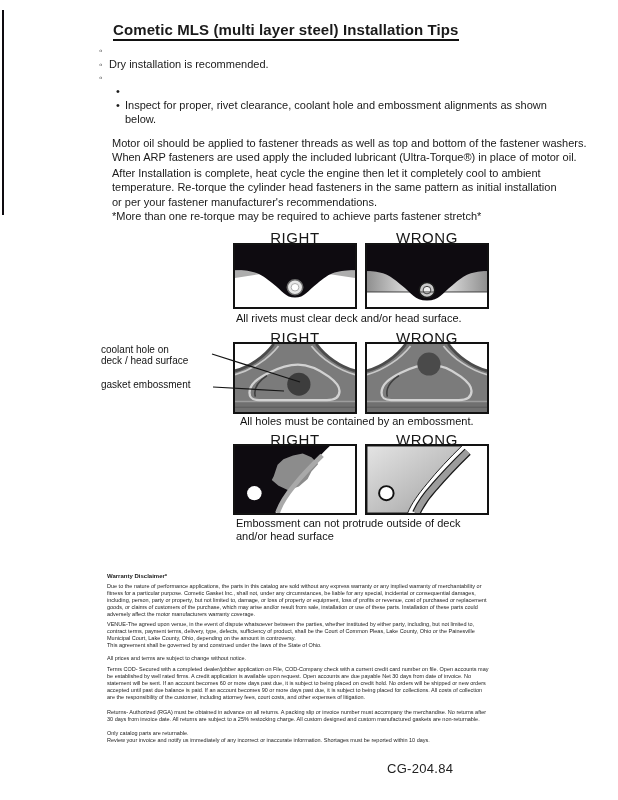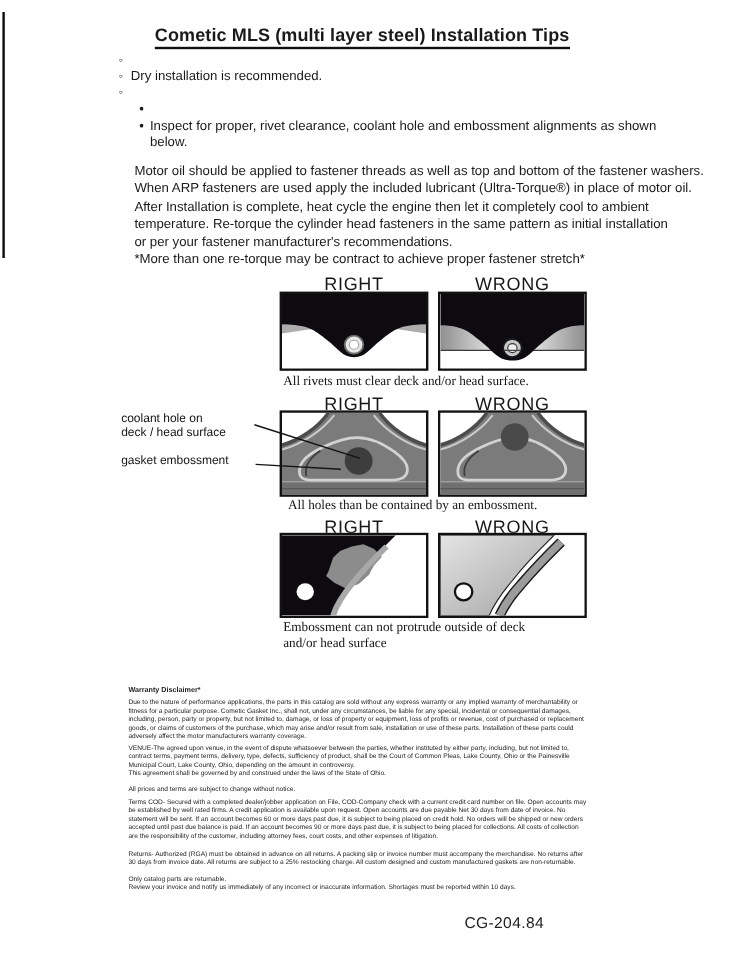--- a/index.html
+++ b/index.html
@@ -4,33 +4,33 @@
 <style>
   * { margin:0; padding:0; box-sizing:border-box; }
   html,body { background:#ffffff; }
   .page {
     position:relative; width:618px; height:800px; background:#ffffff;
     font-family:"Liberation Sans","DejaVu Sans",sans-serif; color:#1a1a1a; overflow:hidden;
   }
   .left-rule { position:absolute; left:2px; top:10px; width:2px; height:205px; background:#0e0b10; }
   .title {
     position:absolute; left:113px; top:21px; font-size:15px; font-weight:bold;
-    border-bottom:2px solid #111; padding-bottom:1px; letter-spacing:.1px;margin-left:16px;
+    border-bottom:2px solid #111; padding-bottom:1px; letter-spacing:.1px;
   }
   .tips { position:absolute; left:99px; top:44px; font-size:11px; line-height:13.7px; width:480px; }
   .tip { display:flex; }
   .tip .b1 { width:10px; font-size:10px; }
   .tip.sub { padding-left:17px; }
   .tip .b2 { width:9px; }
   .diesel-h { position:absolute; left:112px; top:119px; font-size:12.5px; font-weight:bold; }
   .para { position:absolute; left:112px; width:475px; font-size:11px; line-height:14.3px; white-space:pre-line; }
   .dlabel { position:absolute; width:124px; text-align:center; font-size:15px; letter-spacing:.6px; color:#171717; }
   .panel { position:absolute; width:124px; border:2px solid #121212; background:#fff; }
   .panel svg { display:block; width:100%; height:100%; }
-  .caption { position:absolute; font-size:11px; line-height:13px; white-space:pre-line; color:#141414;font-family:Liberation Serif, serif; }
+  .caption { position:absolute; font-size:11px; line-height:13px; white-space:pre-line; color:#141414; }
   .callout { position:absolute; width:110px; text-align:left; font-size:10px; line-height:11px; white-space:pre-line; color:#141414; }
   .overlay { position:absolute; pointer-events:none; z-index:6; }
   .disc { position:absolute; left:107px; top:573px; width:408px; font-size:5.5px; line-height:7px; color:#232323; }
   .disc-h { font-weight:bold; font-size:6px; margin-bottom:3px; }
   .disc p { white-space:pre-line; }
   .m1{margin-bottom:3px;} .m2{margin-bottom:6px;} .m3{margin-bottom:4px;} .m4{margin-bottom:8px;} .m5{margin-bottom:7px;}
   .code { position:absolute; left:387px; top:761px; font-size:13px; letter-spacing:.3px; color:#222; }
 </style>
 </head>
 <body>
@@ -59,21 +59,21 @@
       <span class="b2">•</span>
       <span>Inspect for proper, rivet clearance, coolant hole and embossment alignments as shown below.</span>
     </div>
   </div>
 
   <p class="para" style="top:136px">Motor oil should be applied to fastener threads as well as top and bottom of the fastener washers.
 When ARP fasteners are used apply the included lubricant (Ultra-Torque®) in place of motor oil.</p>
   <p class="para" style="top:166px">After Installation is complete, heat cycle the engine then let it completely cool to ambient
 temperature. Re-torque the cylinder head fasteners in the same pattern as initial installation
 or per your fastener manufacturer's recommendations.</p>
-  <p class="para" style="top:209px">*More than one re-torque may be contract to achieve proper fastener stretch*</p>
+  <p class="para" style="top:209px">*More than one re-torque may be required to achieve parts fastener stretch*</p>
 
   <div class="dlabel" style="left:233px;top:229px">RIGHT</div>
   <div class="dlabel" style="left:365px;top:229px">WRONG</div>
 
   <div class="panel" style="left:233px;top:243px;height:66px">
     <svg viewBox="0 0 124 66" preserveAspectRatio="none">
       <rect width="124" height="66" fill="#ffffff"></rect>
       <polygon points="0,27 46,28 0,35" fill="#adadad"></polygon>
       <polygon points="124,27 78,28 124,35" fill="#adadad"></polygon>
       <path d="M0,0 H124 V27 C102,27 97,31 85,41 C75,49 72,56 62,56 C52,56 49,49 39,41 C27,31 22,27 0,27 Z" fill="#0e0b10"></path>
@@ -143,21 +143,21 @@
       <path d="M21,55 C19,47 24,39 33,33" fill="none" stroke="#3e3e3e" stroke-width="1.6"></path>
       <circle cx="64" cy="21" r="12" fill="#4a4a4a"></circle>
     </svg>
   </div>
 
   <svg class="overlay" style="left:110px;top:340px" width="230" height="70" viewBox="0 0 230 70">
     <line x1="102" y1="14" x2="190" y2="42" stroke="#141414" stroke-width="1.2"></line>
     <line x1="103" y1="47" x2="174" y2="51" stroke="#141414" stroke-width="1.2"></line>
   </svg>
 
-  <div class="caption" style="left:240px;top:415px">All holes than be contained by an embossment.</div>
+  <div class="caption" style="left:240px;top:415px">All holes must be contained by an embossment.</div>
 
   <div class="dlabel" style="left:233px;top:431px">RIGHT</div>
   <div class="dlabel" style="left:365px;top:431px">WRONG</div>
 
   <div class="panel" style="left:233px;top:444px;height:71px">
     <svg viewBox="0 0 124 71" preserveAspectRatio="none">
       <rect width="124" height="71" fill="#ffffff"></rect>
       <path d="M0,0 H98 C86,12 72,27 62,40 C53,51 46,61 42,71 L0,71 Z" fill="#0e0b10"></path>
       <polygon points="40,32 44,20 50,14 60,10 70,8 79,12 86,19 79,27 75,35 66,43 55,47 45,42 38,36" fill="#8c8c8c"></polygon>
       <path d="M90,10 C79,21 68,33 61,42 C53,52 47,61 44,71" fill="none" stroke="#a9a9a9" stroke-width="5"></path>

